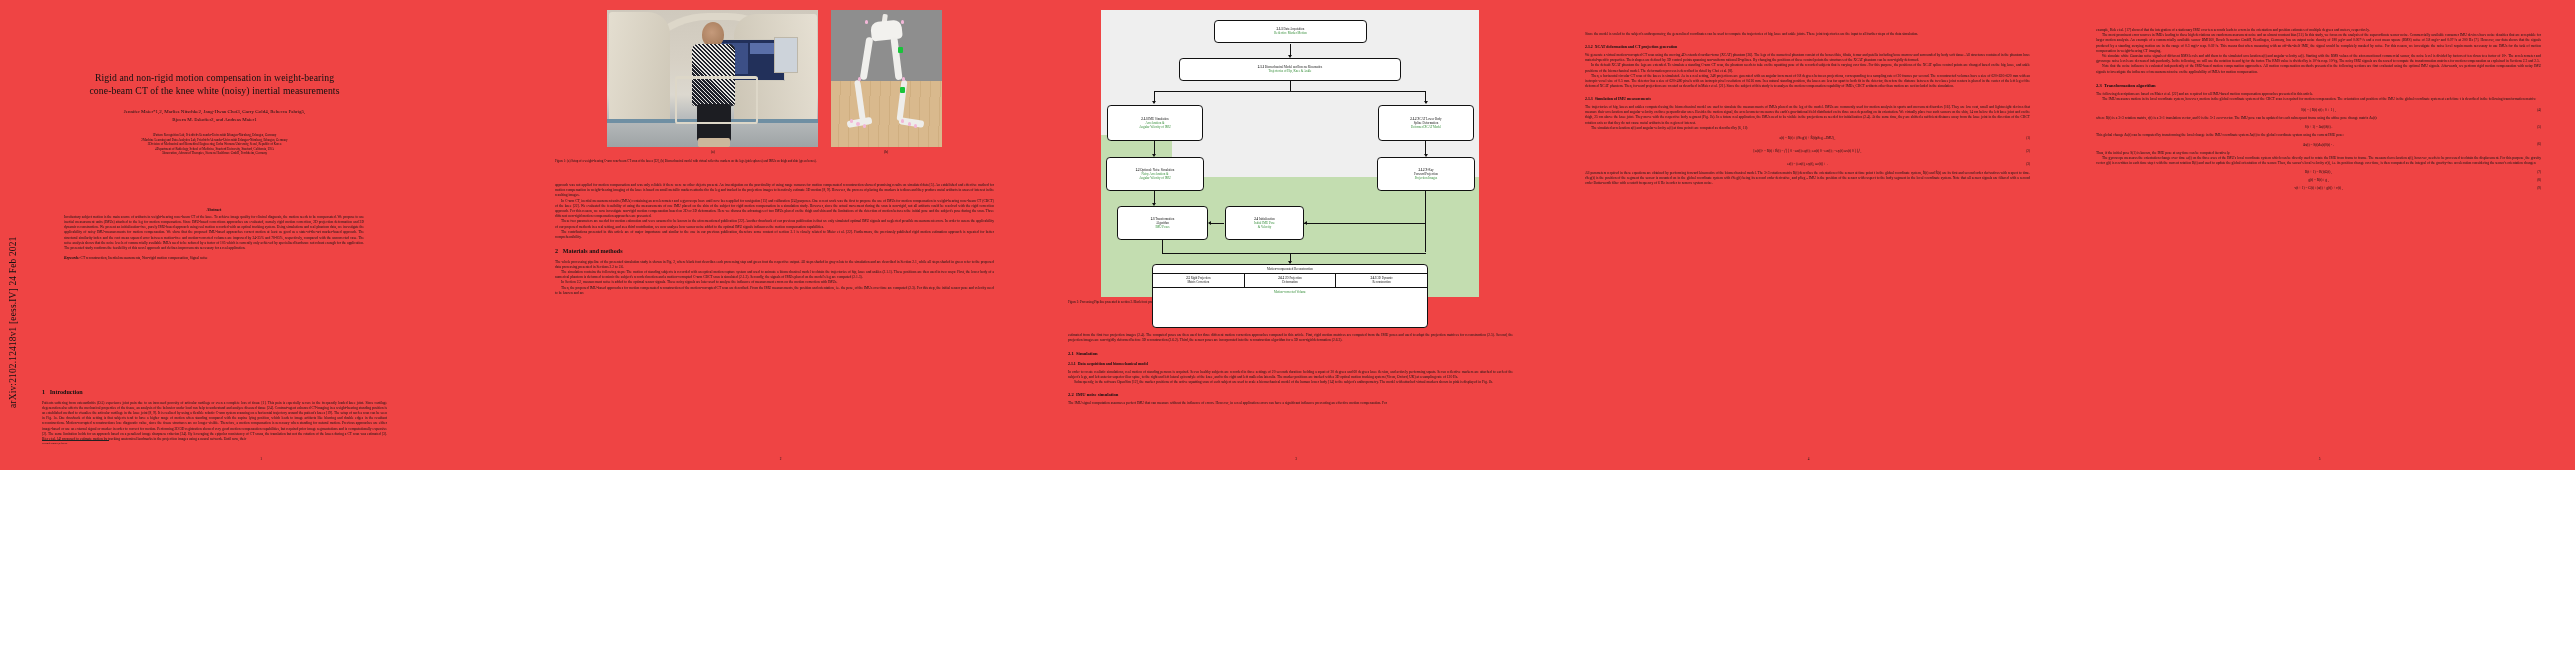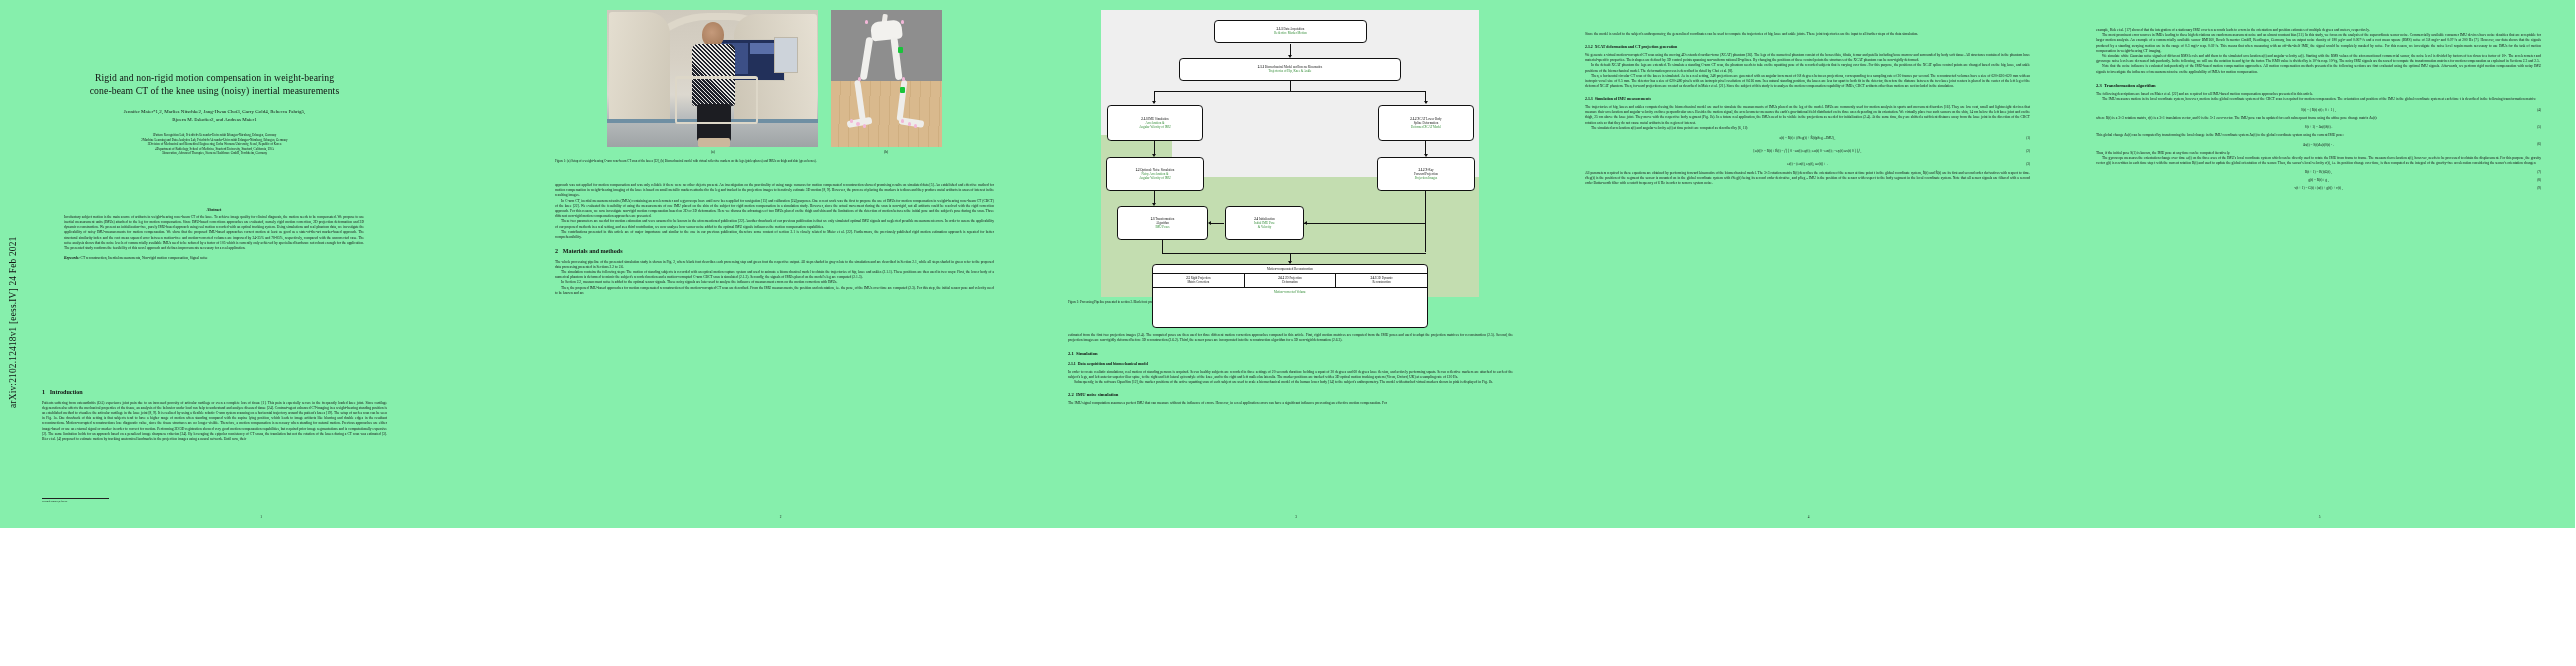--- a/index.html
+++ b/index.html
@@ -8,21 +8,21 @@
 
   
   .arxiv-stamp{
     position:absolute;left:3.3px;top:167px;width:19px;height:311px;
     display:flex;align-items:center;justify-content:center;
     font-family:"Liberation Serif",serif;font-size:9.4px;color:#111;
     writing-mode:vertical-rl;transform:rotate(180deg);white-space:nowrap;letter-spacing:0.2px;
   }
 
   
-  .page{position:relative;background:#86efac;height:528px;flex:0 0 auto;overflow:hidden;}
+  .page{position:relative;background:#ef4444;height:470px;flex:0 0 auto;overflow:hidden;}
   .p1{width:522px;padding:0;}
   .p2{width:517px;}
   .p3{width:514px;}
   .p4{width:511px;}
   .p5{width:511px;}
   .page-inner{position:absolute;left:0;top:0;right:0;bottom:0;}
 
   
   .ptext{font-size:3.6px;line-height:5.2px;text-align:justify;color:#141414;
          font-family:"Liberation Serif",serif;hyphens:auto;}
@@ -119,21 +119,21 @@
 </head>
 <body>
 
 <div class="viewer">
 
   <section class="page p1">
     <div class="arxiv-stamp">arXiv:2102.12418v1  [eess.IV]  24 Feb 2021</div>
     <div class="page-inner">
       <div style="position:absolute;left:42px;top:72px;width:345px;">
         <h1 class="title">Rigid and non-rigid motion compensation in weight-bearing</h1>
-        <h1 class="title">cone-beam CT of the knee using (noisy) inertial measurements</h1>
+        <h1 class="title">cone-beam CT of the knee white (noisy) inertial measurements</h1>
 
         <div class="authors">Jennifer Maier*1,2, Marlies Nitschke2, Jang-Hwan Choi3, Garry Gold4, Rebecca Fahrig5,</div>
         <div class="authors" style="margin-top:1.1px">Bjoern M. Eskofier2, and Andreas Maier1</div>
 
         <div class="affils">1Pattern Recognition Lab, Friedrich-Alexander-Universität Erlangen-Nürnberg, Erlangen, Germany</div>
         <div class="affils" style="margin-top:0">2Machine Learning and Data Analytics Lab, Friedrich-Alexander-Universität Erlangen-Nürnberg, Erlangen, Germany</div>
         <div class="affils" style="margin-top:0">3Division of Mechanical and Biomedical Engineering, Ewha Womans University, Seoul, Republic of Korea</div>
         <div class="affils" style="margin-top:0">4Department of Radiology, School of Medicine, Stanford University, Stanford, California, USA</div>
         <div class="affils" style="margin-top:0">5Innovation, Advanced Therapies, Siemens Healthcare GmbH, Forchheim, Germany</div>
       </div>

